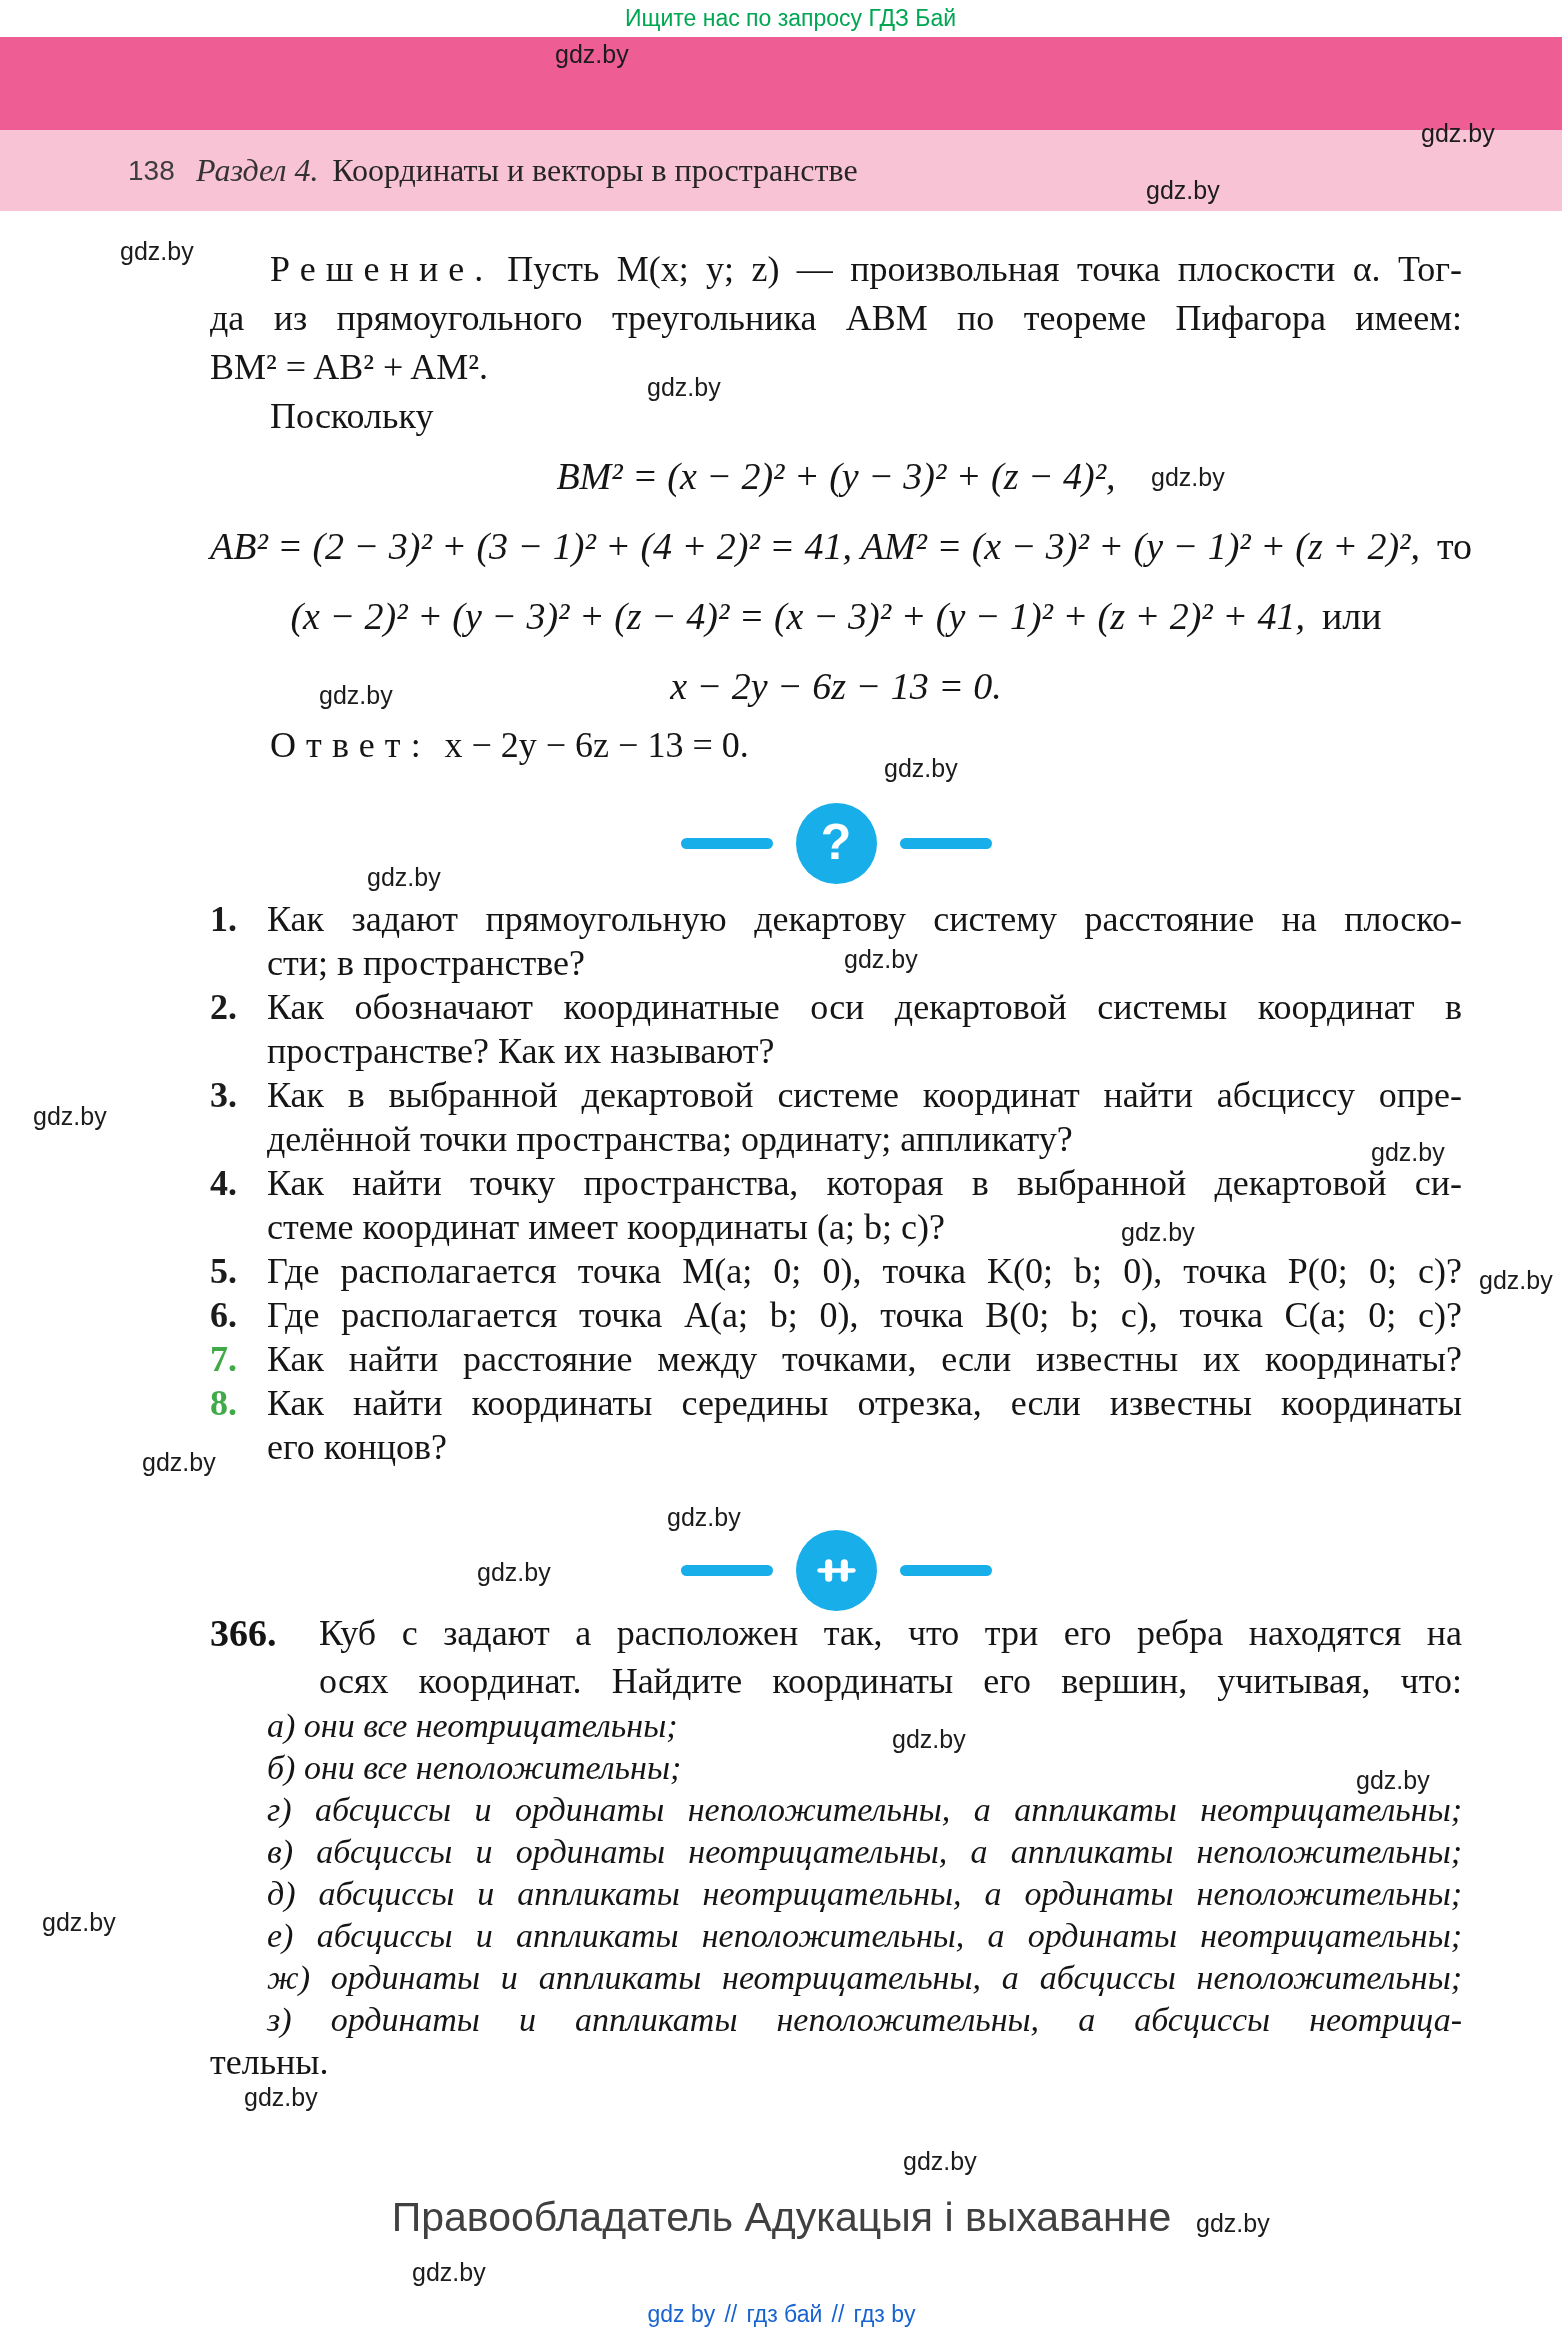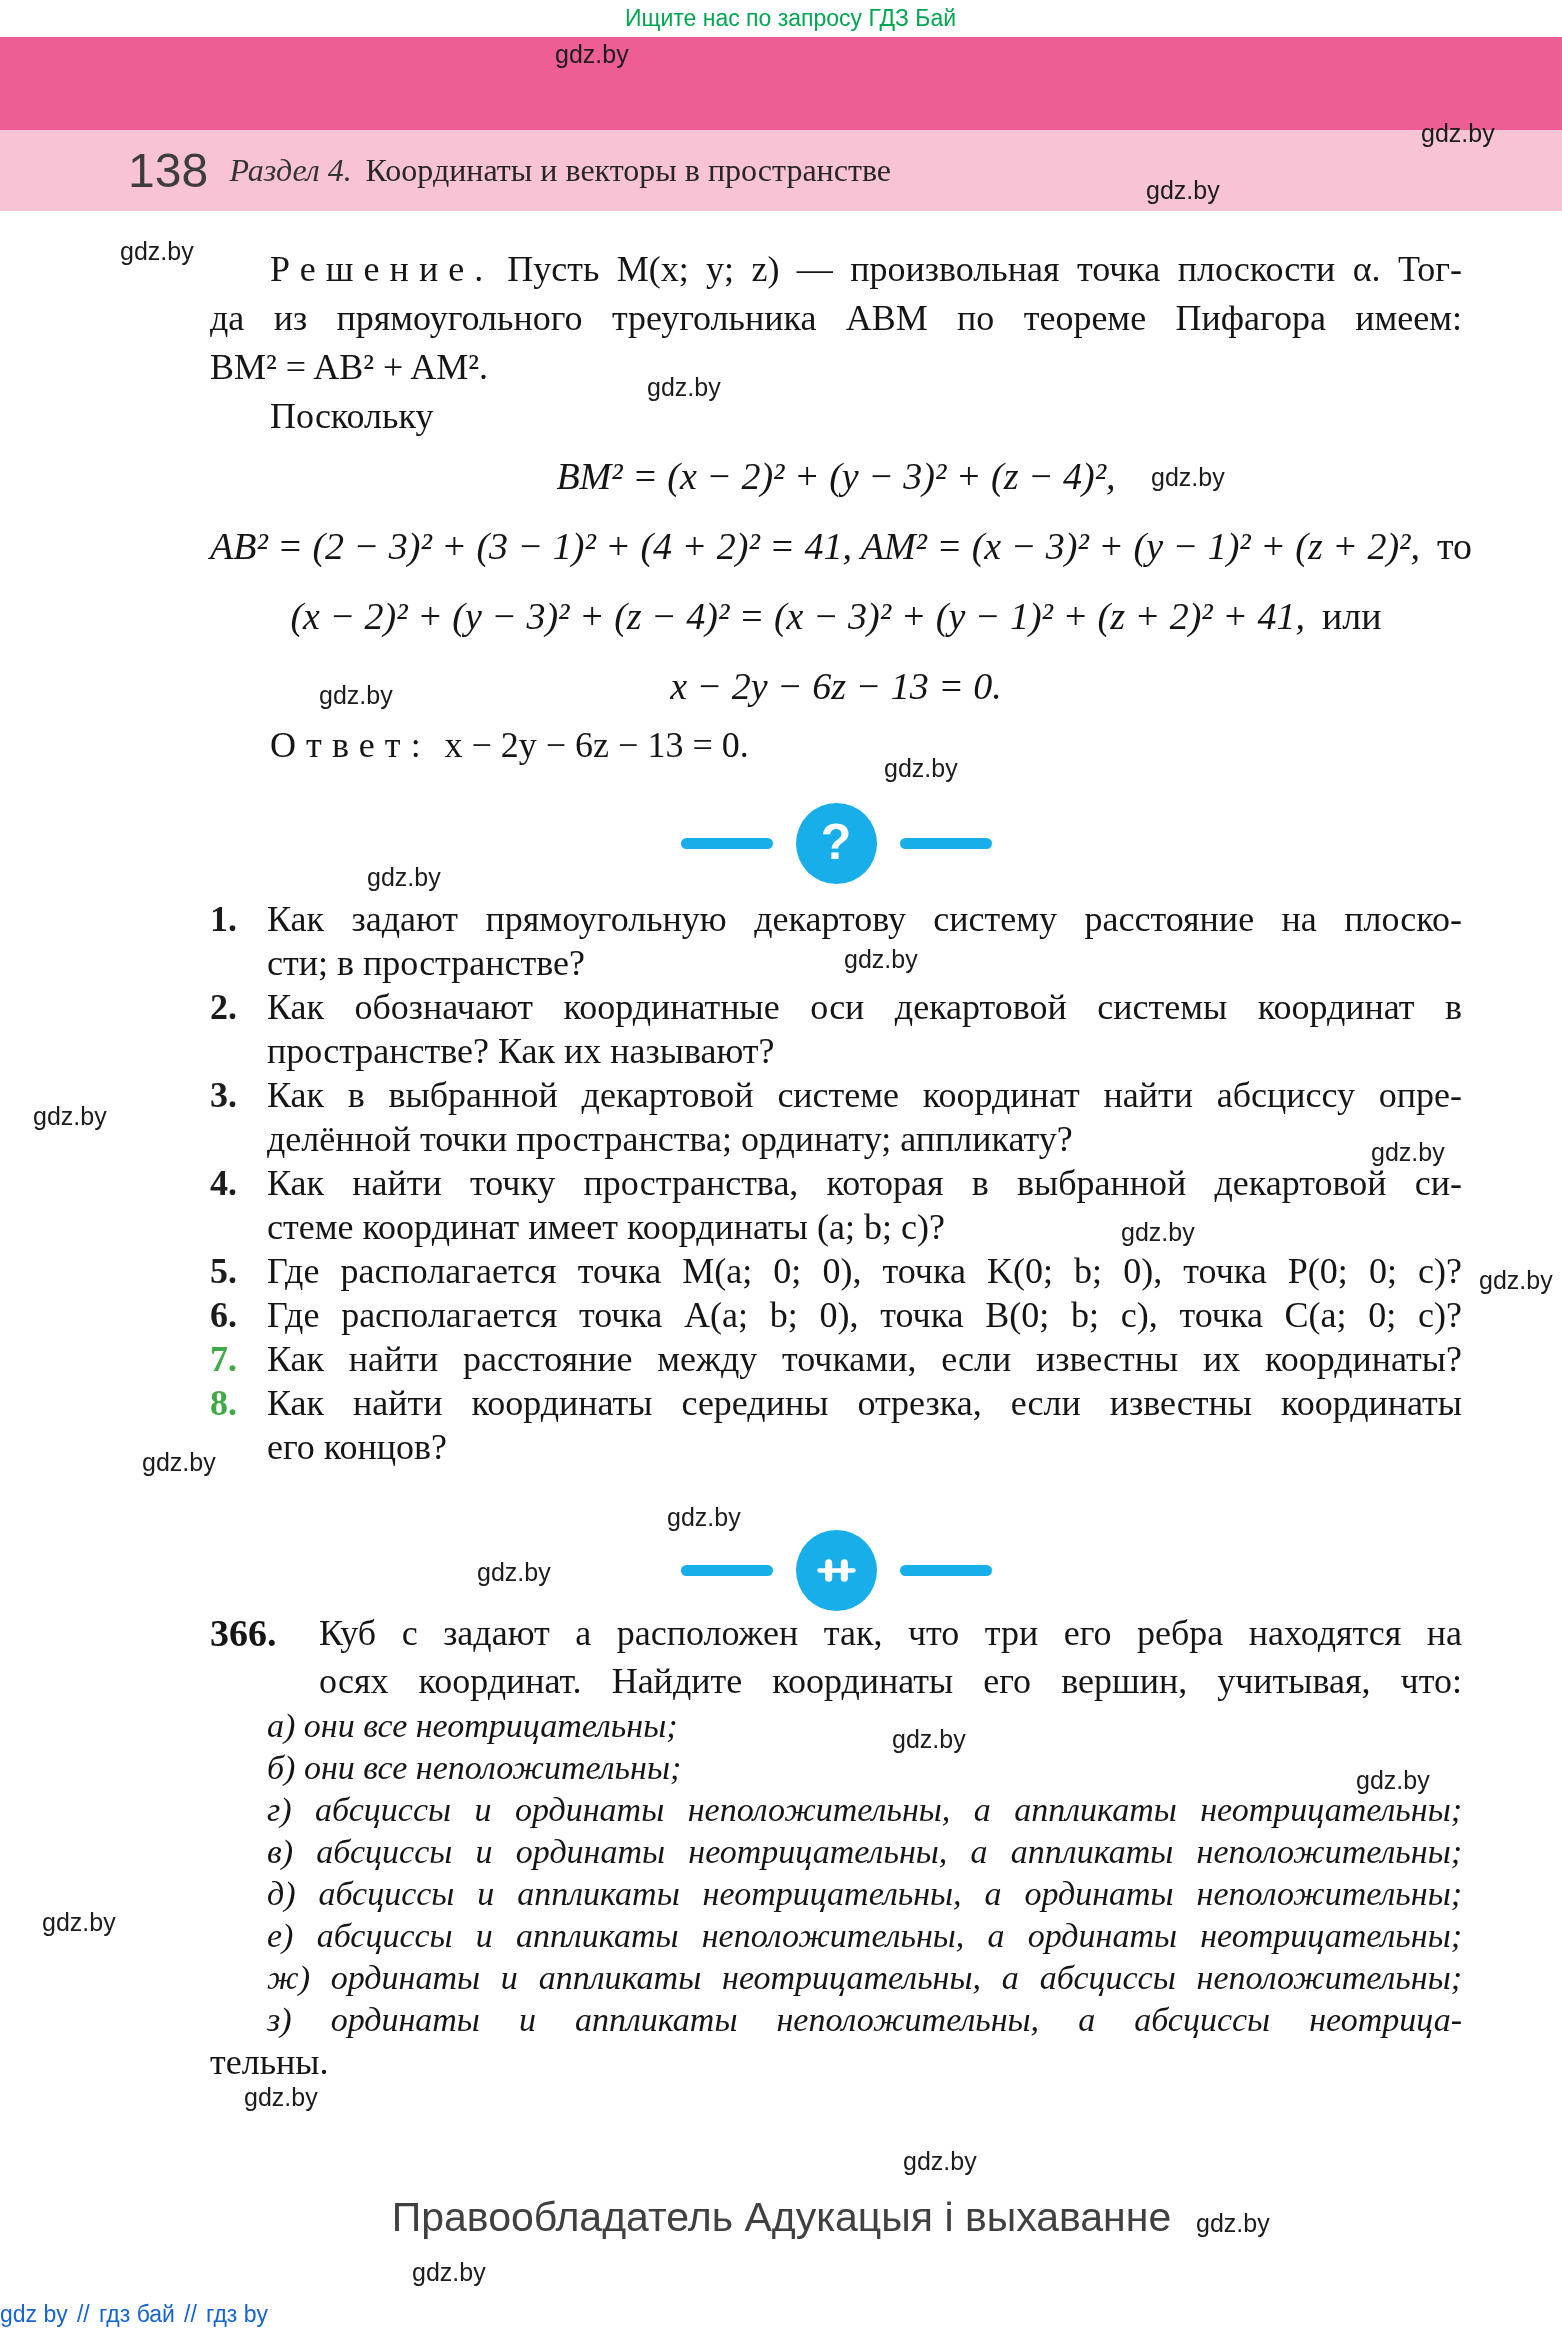--- a/index.html
+++ b/index.html
@@ -45,21 +45,21 @@
     position: absolute;
     top: 130px; left: 0;
     width: 1563px; height: 81px;
     background: #f9c3d6;
     display: flex;
     align-items: center;
   }
   #page-num {
     margin-left: 128px;
     font-family: "Liberation Sans", sans-serif;
-    font-size: 48px;
+    font-size: 28px;
     color: #3d3d3d;
   }
   #section-label {
     margin-left: 21.4px;
     font-style: italic;
     font-size: 32px;
     color: #333333;
   }
   #section-title {
     margin-left: 13.8px;
@@ -147,21 +147,21 @@
     position: absolute;
     top: 2194px; left: 0; width: 1563px;
     text-align: center;
     font-family: "Liberation Sans", sans-serif;
     font-size: 41px;
     color: #404040;
   }
   #links {
     position: absolute;
     top: 2301px; left: 0; width: 1563px;
-    text-align: left;
+    text-align: center;
     font-family: "Liberation Sans", sans-serif;
     font-size: 23px;
     color: #1763d0;
   }
   #links .sep { margin: 0 9.2px; }
 </style>
 </head>
 <body>
 
 <div id="page">

